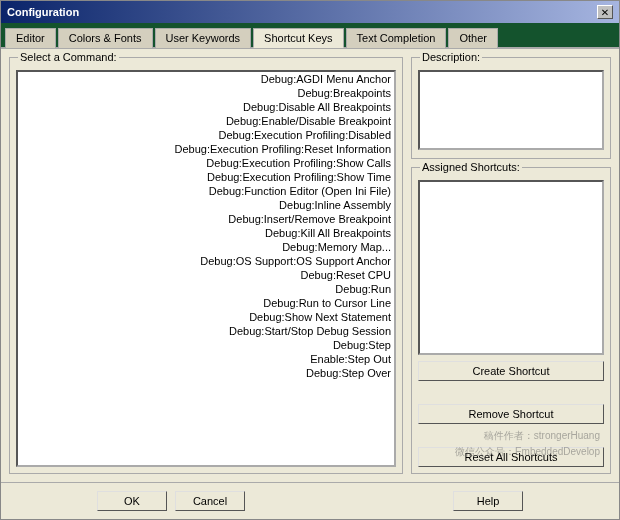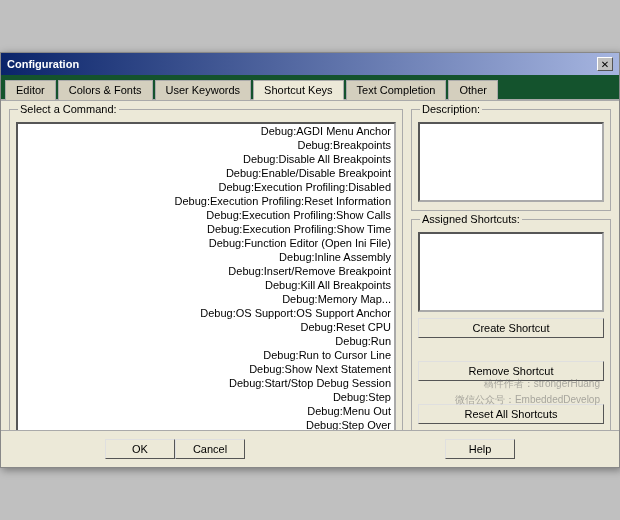--- a/index.html
+++ b/index.html
@@ -9,21 +9,21 @@
       background: #c0c0c0;
       display: flex;
       justify-content: center;
       align-items: center;
       width: 620px;
       height: 520px;
       overflow: hidden;
     }
     .window {
       width: 620px;
-      height: 416px;
+      height: 520px;
       background: #ece9d8;
       border: 1px solid #888;
       box-shadow: 2px 2px 8px rgba(0,0,0,0.4);
       display: flex;
       flex-direction: column;
     }
     .title-bar {
       background: linear-gradient(to right, #0a246a, #a6b5e0);
       color: white;
       padding: 3px 6px;
@@ -169,20 +169,21 @@
       padding: 3px 8px;
       font-size: 11px;
       cursor: pointer;
       font-family: inherit;
       outline: none;
       text-align: center;
     }
     .footer {
       display: flex;
       justify-content: center;
+      gap: 8px;
       padding: 8px;
       border-top: 1px solid #aaa;
       background: #ece9d8;
       flex-shrink: 0;
     }
     .footer .btn {
       min-width: 70px;
     }
     .watermark {
       position: absolute;
@@ -238,21 +239,21 @@
               <div class="list-item">Debug:Insert/Remove Breakpoint</div>
               <div class="list-item">Debug:Kill All Breakpoints</div>
               <div class="list-item">Debug:Memory Map...</div>
               <div class="list-item">Debug:OS Support:OS Support Anchor</div>
               <div class="list-item">Debug:Reset CPU</div>
               <div class="list-item">Debug:Run</div>
               <div class="list-item">Debug:Run to Cursor Line</div>
               <div class="list-item">Debug:Show Next Statement</div>
               <div class="list-item">Debug:Start/Stop Debug Session</div>
               <div class="list-item">Debug:Step</div>
-              <div class="list-item">Debug:Menu Out</div>
+              <div class="list-item">Enable:Step Out</div>
               <div class="list-item">Debug:Step Over</div>
             </div>
         </div>
       </div>
 
       <div class="right-panel">
 
         <div class="group-box description-box">
           <span class="group-box-label">Description:</span>
           <textarea class="description-area" readonly="" style=""></textarea>

